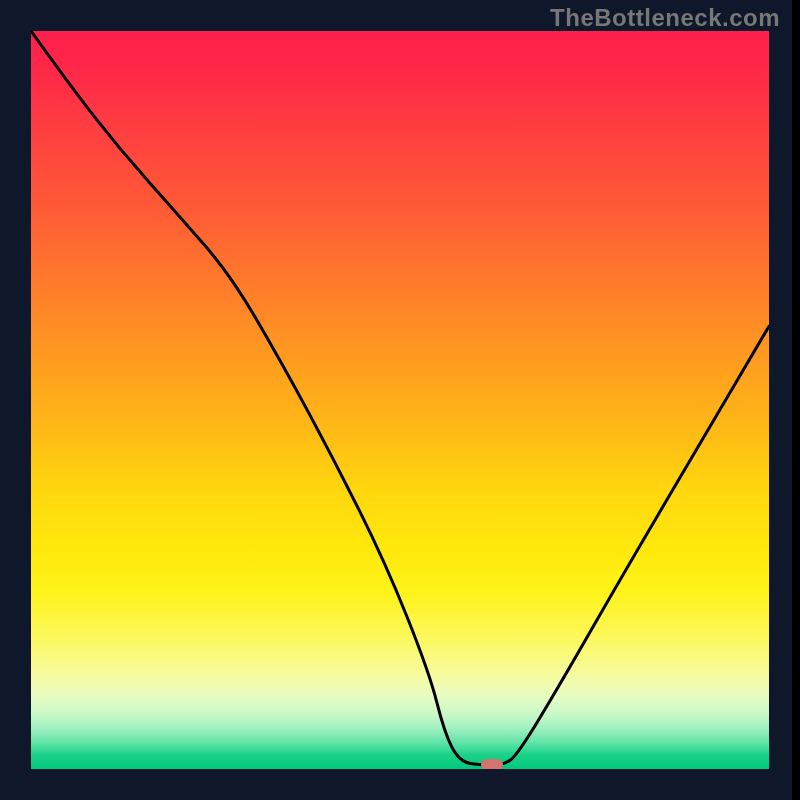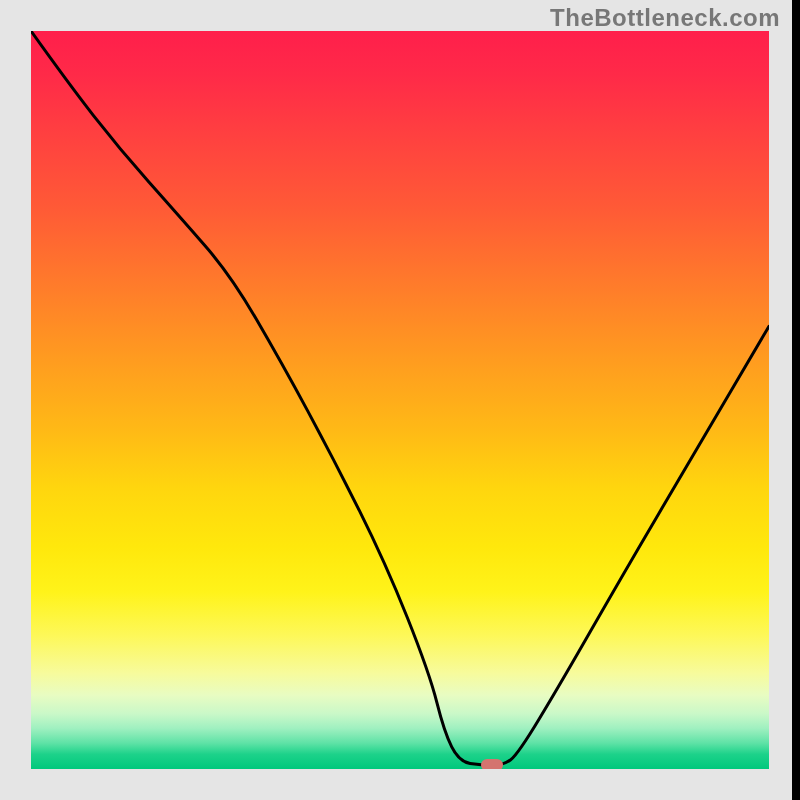--- a/index.html
+++ b/index.html
@@ -8,21 +8,21 @@
     width: 800px;
     height: 800px;
     background: #000;
     overflow: hidden;
     font-family: Arial, Helvetica, sans-serif;
   }
   .frame {
     position: relative;
     width: 792px;
     height: 800px;
-    background: #e5e5e5;
+    background: #0f172a;
   }
   .watermark {
     position: absolute;
     top: 4px;
     right: 12px;
     color: #777;
     font-size: 24px;
     font-weight: 600;
     letter-spacing: 0.5px;
     z-index: 30;

